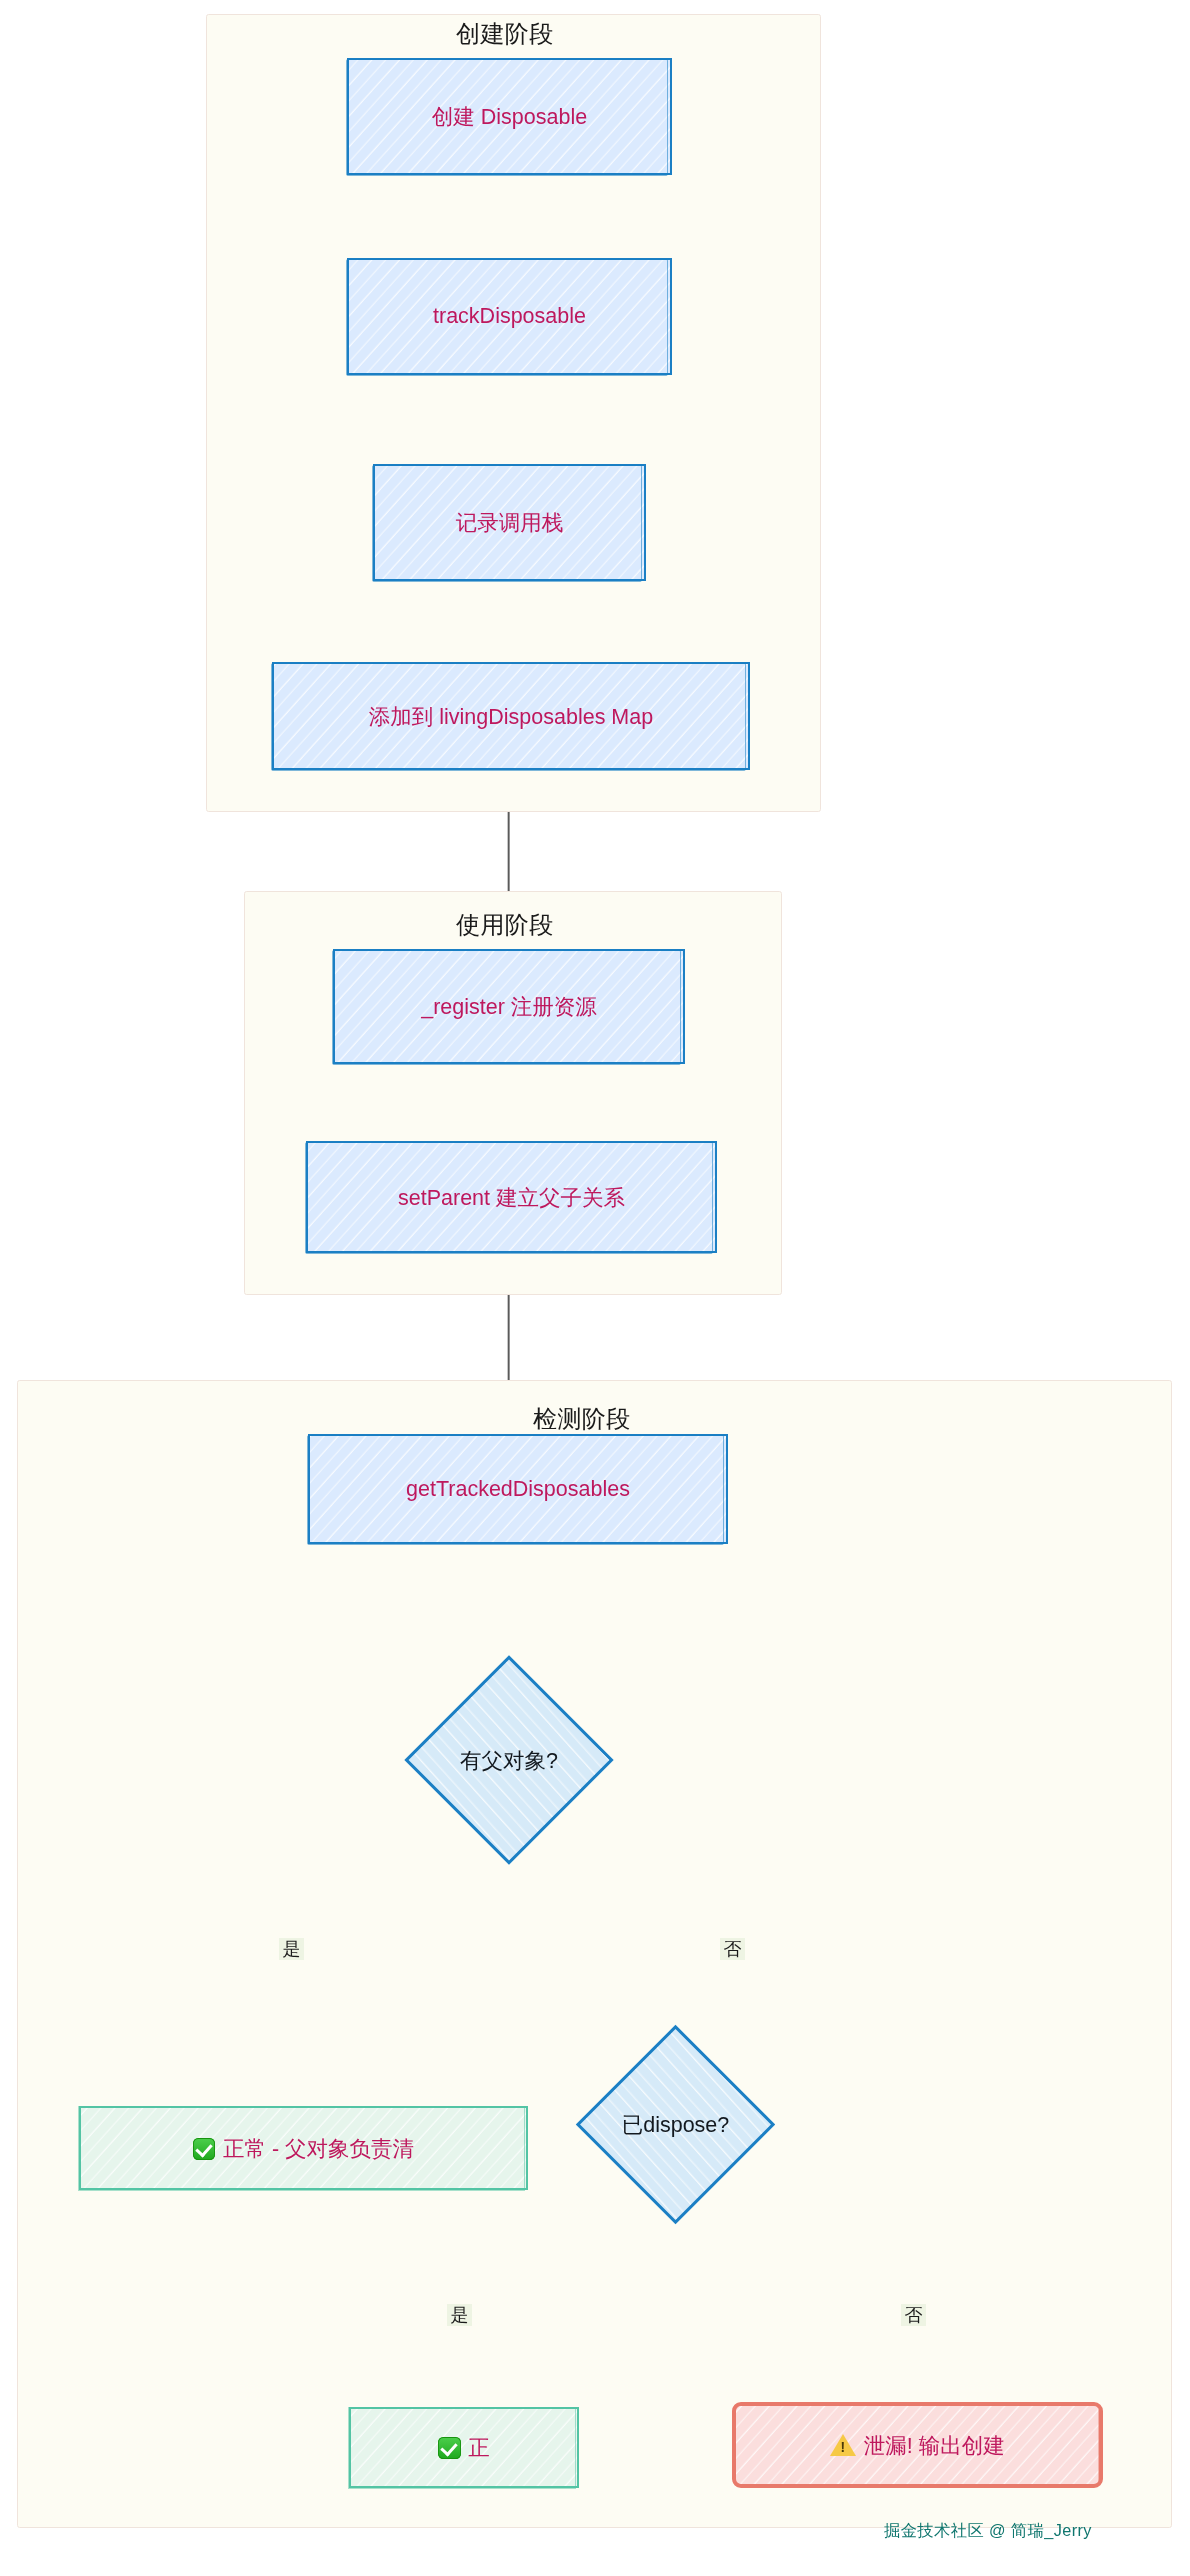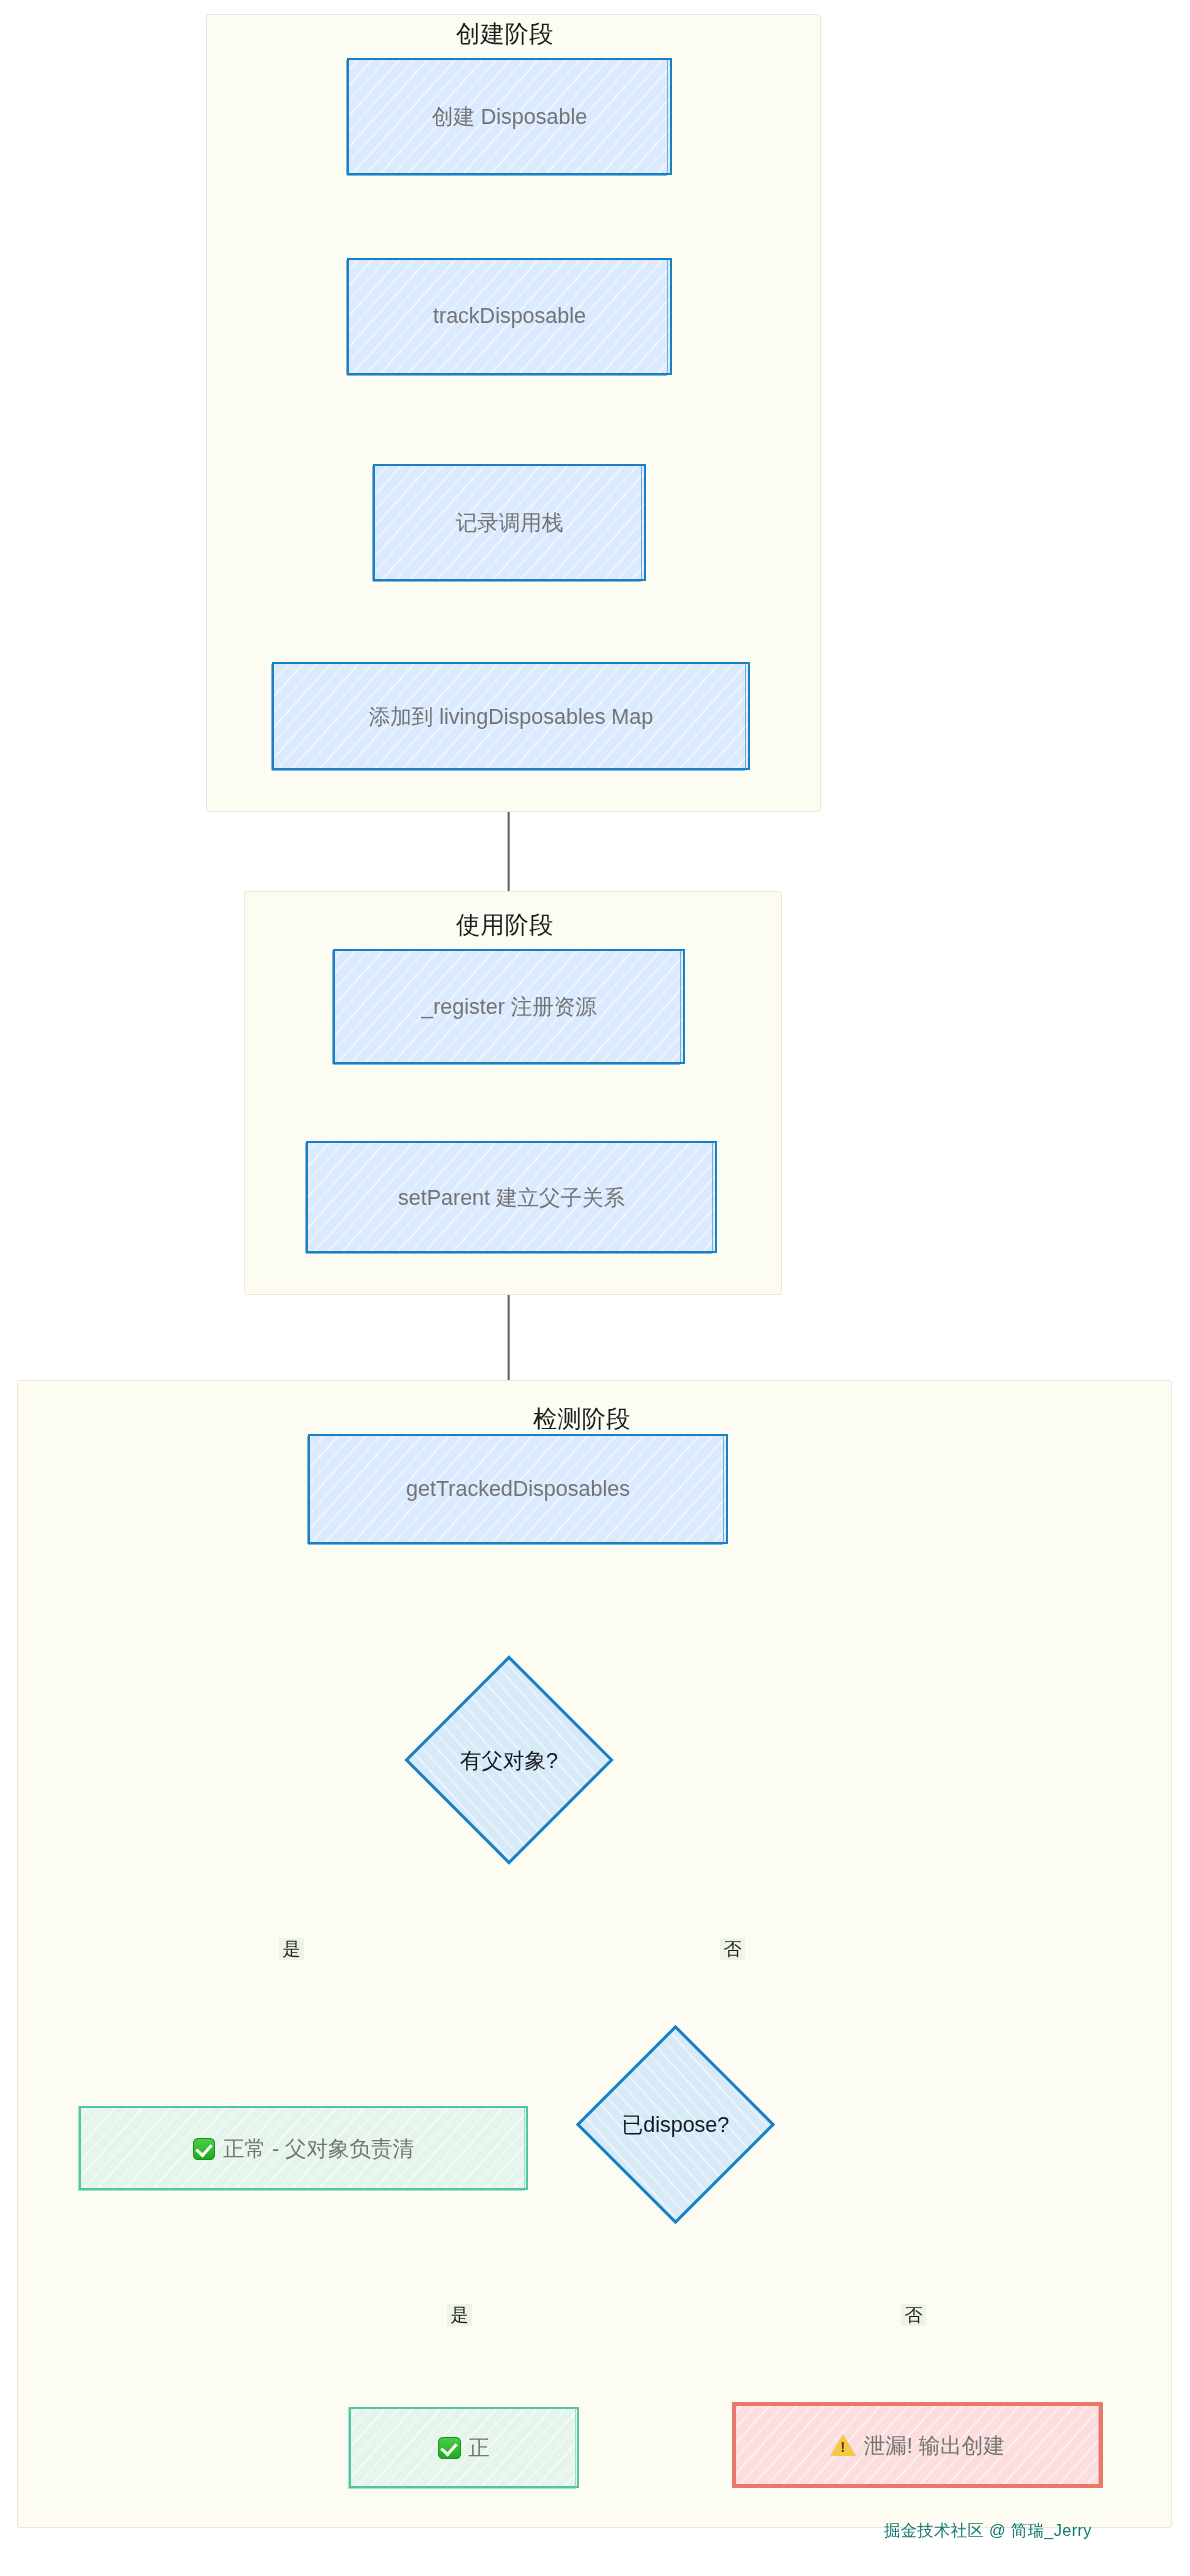--- a/index.html
+++ b/index.html
@@ -43,21 +43,21 @@
       rgba(255,255,255,.55) 19px,
       rgba(255,255,255,0) 20.6px
     );
   }
 
   
   .node{
     position:absolute;
     box-sizing:border-box;
     display:flex;align-items:center;justify-content:center;
-    color:#737373;
+    color:#be185d;
     font-size:21.5px;
     text-align:center;
     overflow:visible;
   }
   .node .lbl{position:relative;z-index:3;padding:0 8.6px;white-space:nowrap;}
 
   .node.blue{
     background:#dbeafe;
     border:2.6px solid #1b7fc4;
   }
@@ -72,21 +72,21 @@
     border:2.6px solid #53c4a4;
   }
   .node.green::after{
     content:"";position:absolute;left:-2.6px;top:-1.7px;right:0.9px;bottom:-2.6px;
     border:1.7px solid rgba(83,196,164,.5);
     pointer-events:none;
   }
   .node.red{
     background:#fbdedd;
     border:4.3px solid #e8796a;
-    border-radius:1px;
+    border-radius:9px;
   }
   .node.red::after{
     content:"";position:absolute;left:-3.4px;top:-2.6px;right:0px;bottom:-3.4px;
     border:1.7px solid rgba(232,121,106,.45);
     border-radius:5.2px;
     pointer-events:none;
   }
 
   
   .diamond{

